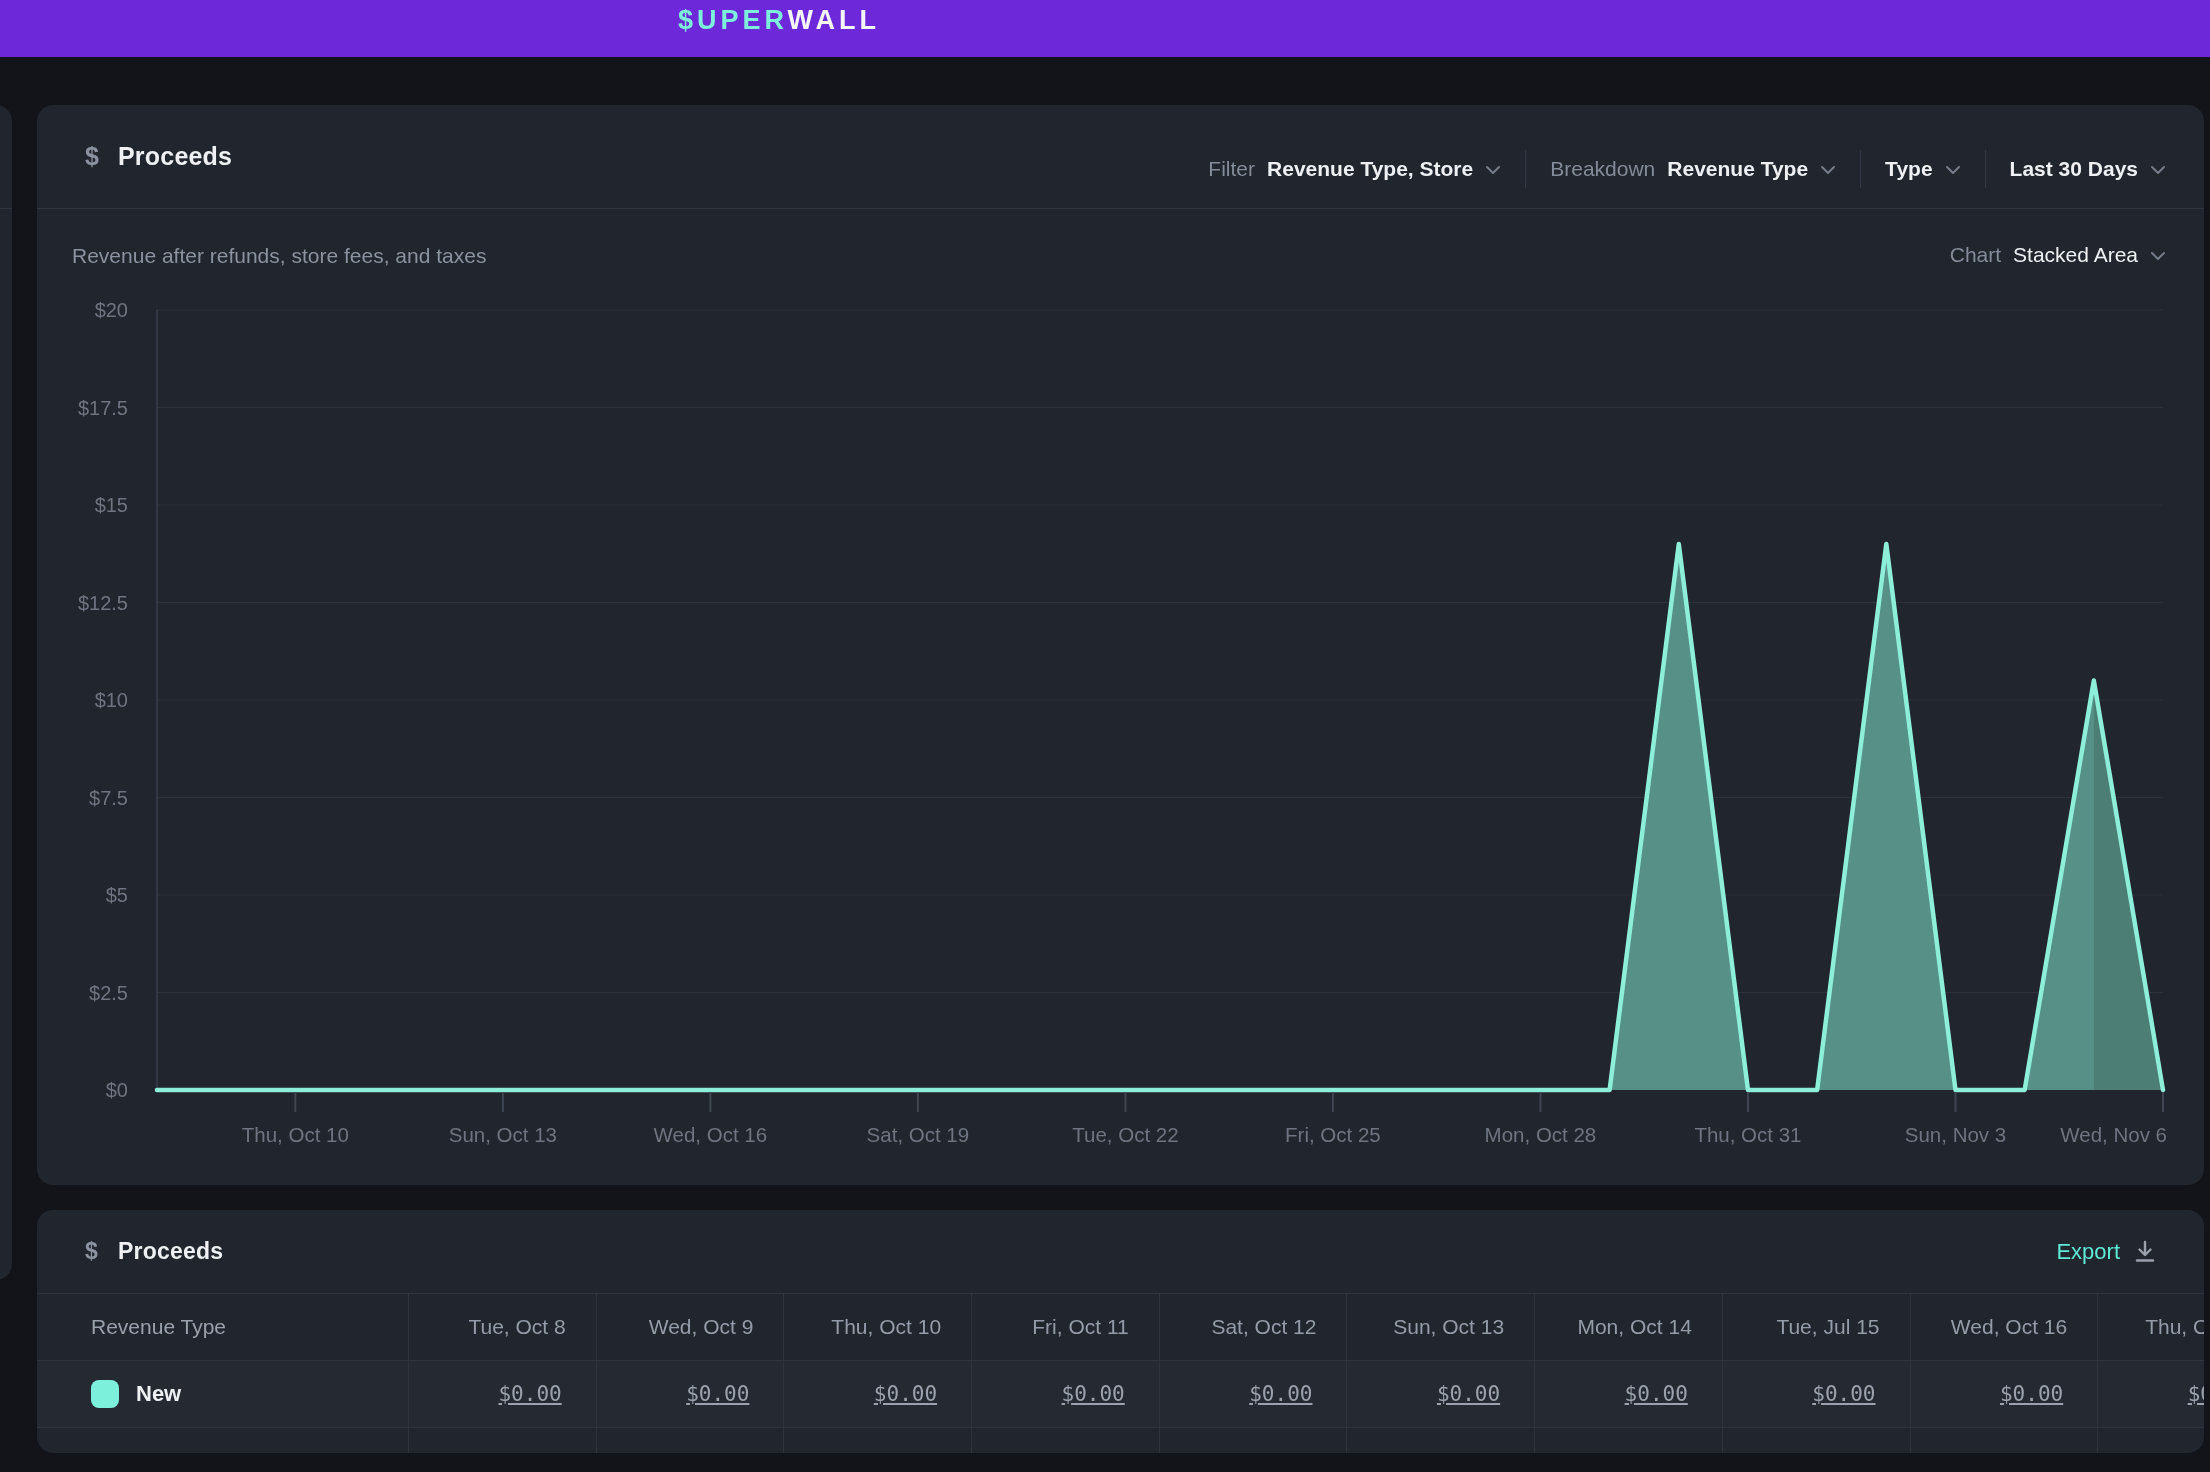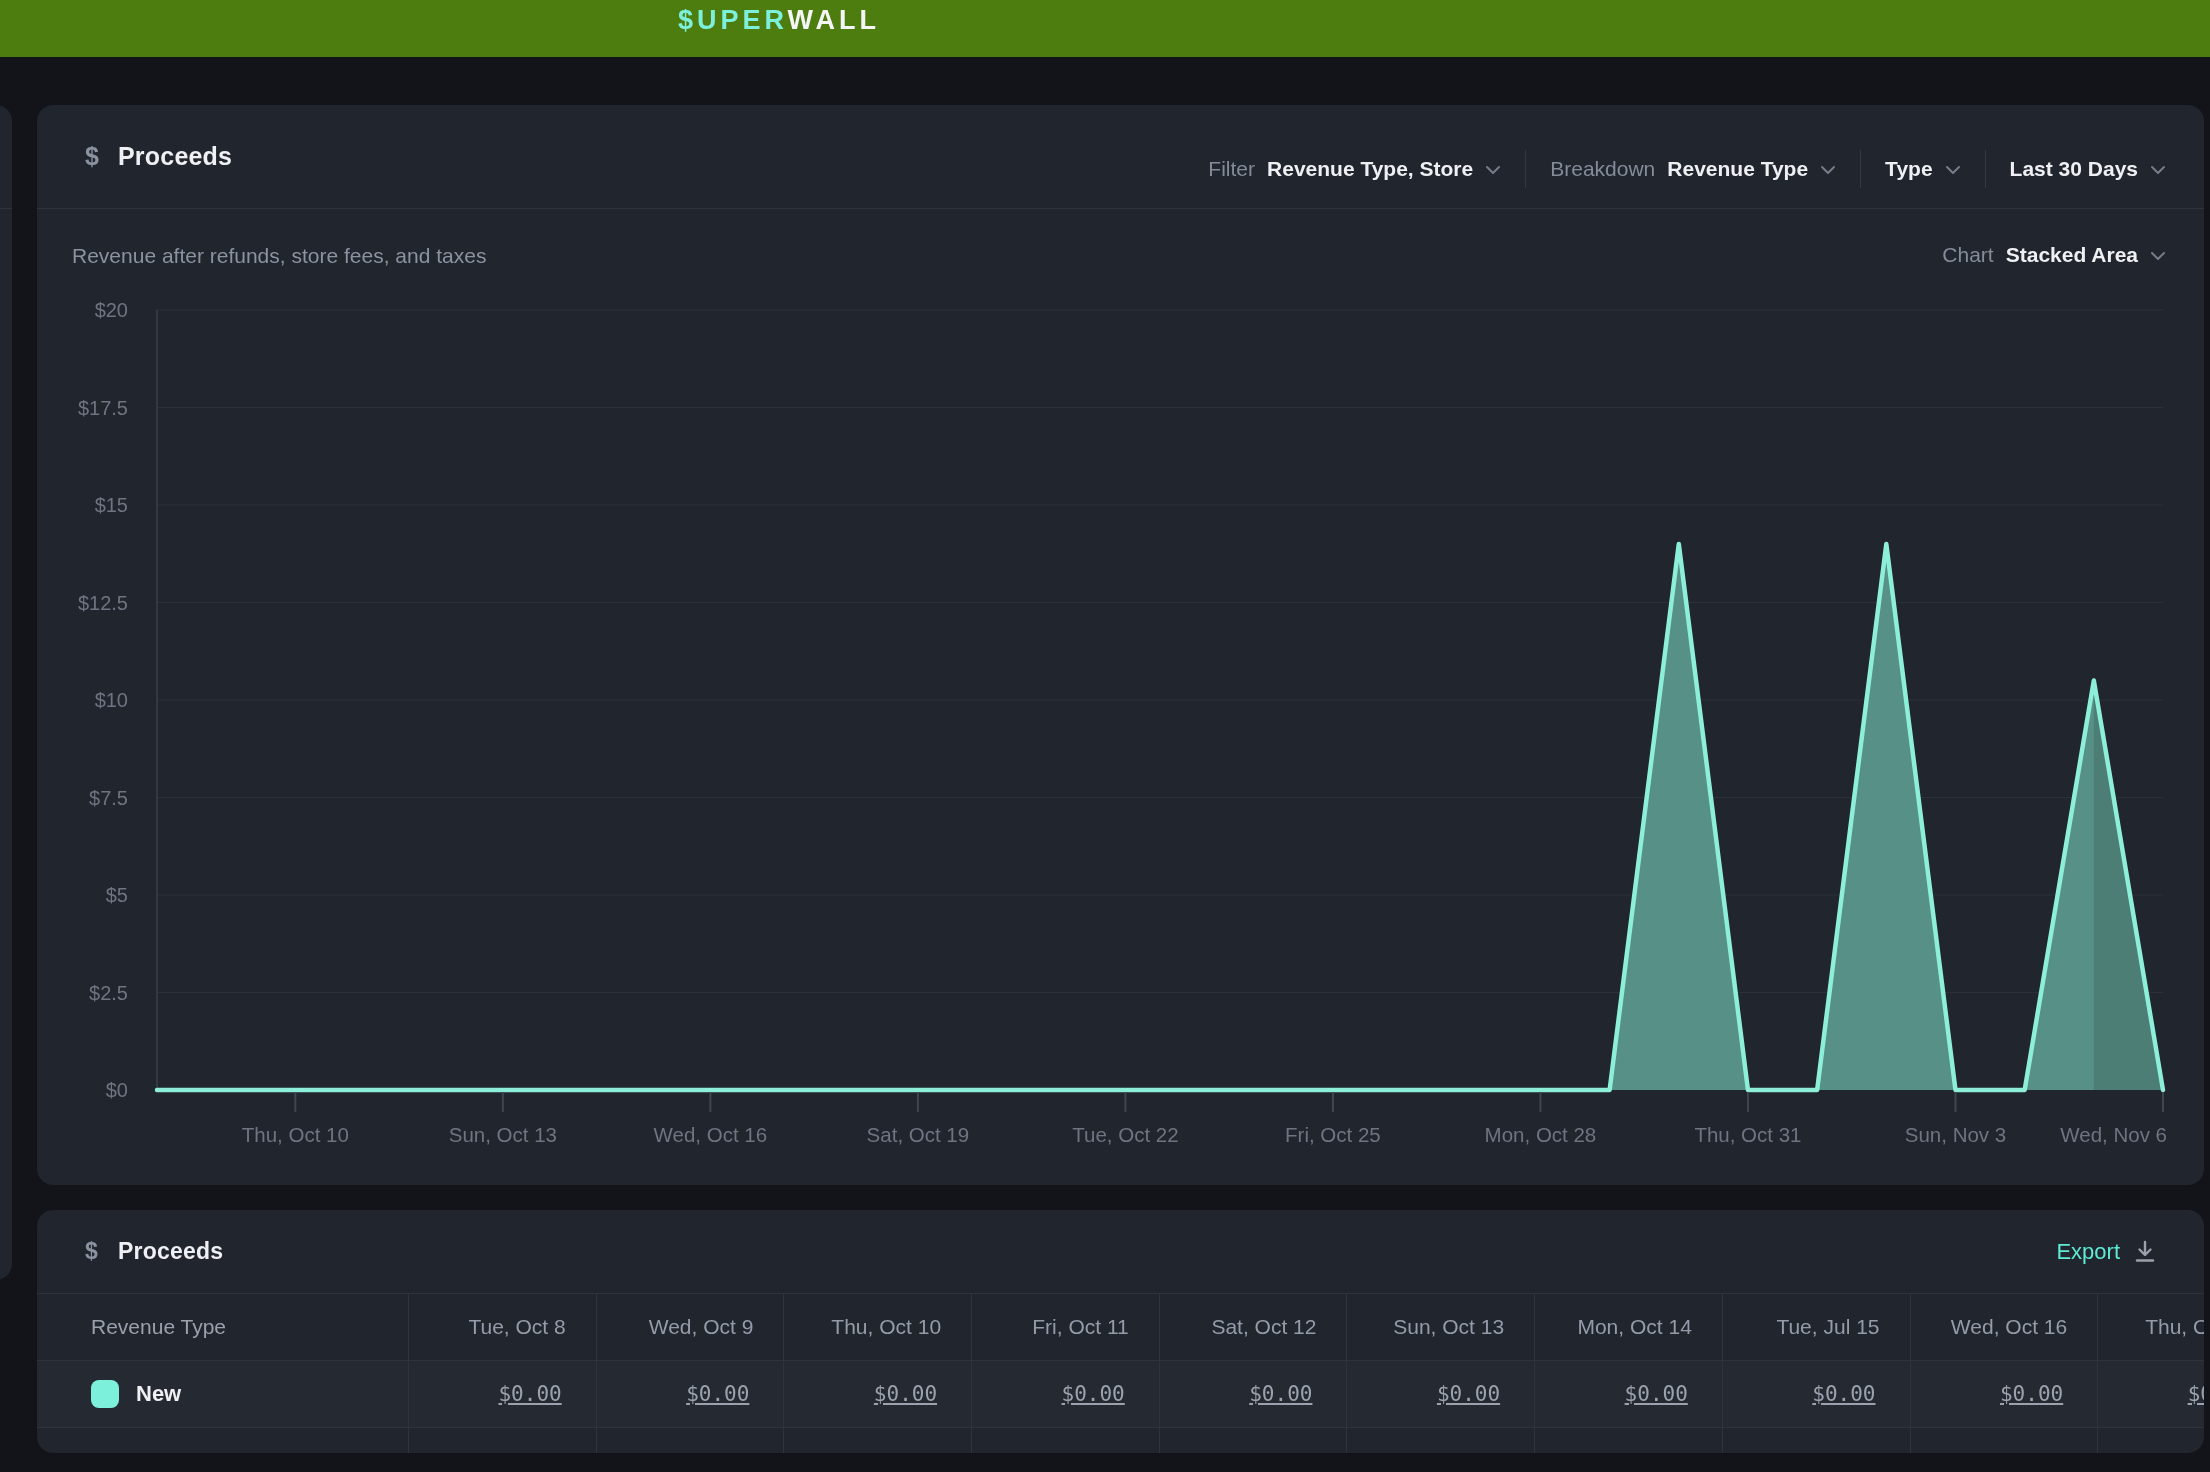--- a/index.html
+++ b/index.html
@@ -1,18 +1,18 @@
 <!DOCTYPE html>
 <html><head>
 <meta charset="utf-8">
 <style>
   * { margin:0; padding:0; box-sizing:border-box; }
   html,body { width:2210px; height:1472px; background:#121419; overflow:hidden;
               font-family:"Liberation Sans", sans-serif; -webkit-font-smoothing:antialiased; }
-  .topbar { position:absolute; left:0; top:0; width:2210px; height:57px; background:#4d7c0f; }
+  .topbar { position:absolute; left:0; top:0; width:2210px; height:57px; background:#6d28d9; }
   .logo { position:absolute; left:678px; top:5px; font-size:27px; font-weight:800;
           letter-spacing:4px; }
   .logo .mint { color:#7df0dc; }
   .logo .white { color:#f4f5f7; }
 
   .card { position:absolute; background:#21252d; border-radius:16px; }
   #card-sliver { left:-22px; top:105px; width:34px; height:1175px; }
   #card-sliver .hdiv { position:absolute; left:0; right:0; top:103px; height:1px; background:#2e333d; }
   #card-chart { left:37px; top:105px; width:2167px; height:1080px; }
   #card-table { left:37px; top:1210px; width:2167px; height:243px; overflow:hidden; }
@@ -29,21 +29,21 @@
   .ctl .lbl { color:#848b99; font-size:21px; }
   .ctl .val { color:#eef0f3; font-size:21px; font-weight:600; }
   .vdiv { width:1px; height:38px; background:#323845; }
   .chev { width:16px; height:10px; display:block; margin-top:2px; }
 
   .subtitle-row { position:absolute; left:0; right:38px; top:103px; height:94px; }
   .subtitle { position:absolute; left:35px; top:1px; height:94px; display:flex; align-items:center;
               color:#8b92a0; font-size:21px; }
   .chart-sel { position:absolute; right:0; top:0; height:94px; display:flex; align-items:center; gap:12px; cursor:pointer; }
   .chart-sel .lbl { color:#848b99; font-size:21px; }
-  .chart-sel .val { color:#eef0f3; font-size:21px; font-weight:700; }
+  .chart-sel .val { color:#eef0f3; font-size:21px; font-weight:400; }
 
   #chart-svg { position:absolute; left:0; top:0; }
 
   
   .export-btn { position:absolute; right:48px; top:0; height:83px; display:flex; align-items:center;
                 gap:14px; color:#5eead4; font-size:22px; cursor:pointer; }
   .t-hline { position:absolute; left:0; right:0; height:1px; background:#2e333d; z-index:4; }
   .row-band { position:absolute; left:0; right:0; top:151px; height:66px; background:rgba(255,255,255,0.018); z-index:1; }
   .firstcol { position:absolute; left:0; top:83px; width:371px; height:160px; z-index:2; }
   .firstcol .th { height:67px; display:flex; align-items:center; padding-left:54px;

